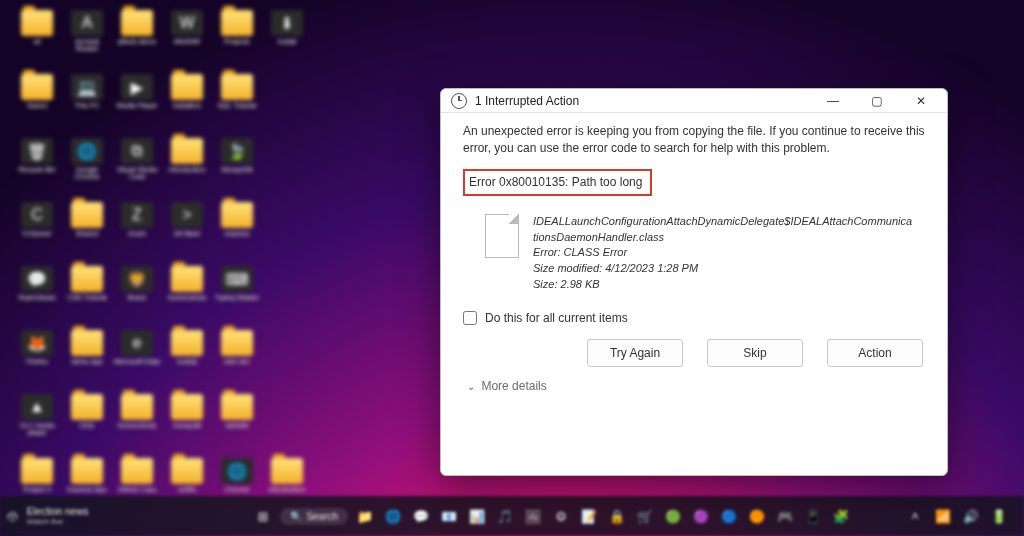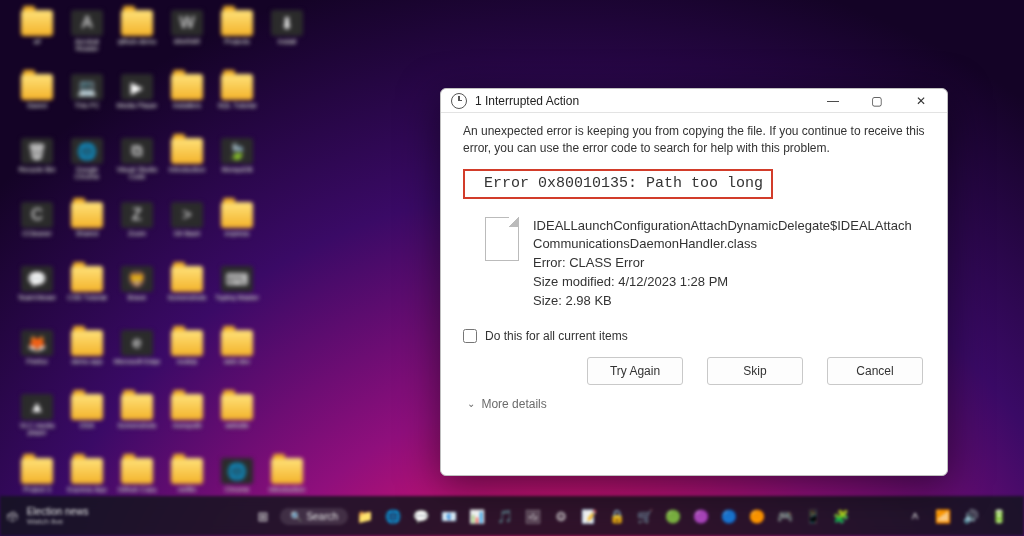--- a/index.html
+++ b/index.html
@@ -59,25 +59,25 @@
     border-bottom:1px solid #e3e3e3;
   }
   .titlebar .ico { width:16px; height:16px; border:1.5px solid #555; border-radius:50%; margin-right:8px; position:relative; }
   .titlebar .ico::after{content:"";position:absolute;left:6px;top:2px;width:1.5px;height:5px;background:#555;}
   .titlebar .ico::before{content:"";position:absolute;left:6px;top:6px;width:4px;height:1.5px;background:#555;}
   .titlebar .spacer{flex:1}
   .winbtn{ width:44px; height:30px; display:flex; align-items:center; justify-content:center; font-size:12px; color:#333; border-radius:3px;}
 
   .body { padding:10px 22px 0 22px; font-size:12px; color:#333; flex:1; }
   .msg { line-height:1.4; margin-bottom:12px; }
-  .errbox { display:inline-block; border:2px solid #d23c2a; padding:4px 8px 5px 19px; margin-bottom:18px; font-size:15px;font-family:Liberation Mono, monospace; }
+  .errbox { display:inline-block; border:2px solid #d23c2a; padding:4px 8px 5px 4px; margin-bottom:18px; font-size:12px; }
   .fileblock { display:flex; gap:14px; margin:0 0 18px 22px; }
   .fileicon { width:34px; height:44px; background:#fff; border:1px solid #bbb; position:relative; }
   .fileicon::after{content:"";position:absolute;right:-1px;top:-1px;width:10px;height:10px;background:linear-gradient(135deg,#fff 49%,#bbb 50%);}  
-  .fileinfo { font-size:13px; line-height:1.45; word-break:break-word; max-width:380px; }
+  .fileinfo { font-size:11px; line-height:1.45; word-break:break-word; max-width:380px;font-style:italic; }
 
   .chkrow{ display:flex; align-items:center; gap:8px; font-size:12px; margin-bottom:14px; }
   .chkrow input{ width:14px; height:14px; }
 
   .btnrow{ display:flex; justify-content:flex-end; gap:24px; padding-right:2px; }
   .btn{ min-width:96px; height:28px; background:#fdfdfd; border:1px solid #c9c9c9; border-radius:3px; font-size:12px; display:flex; align-items:center; justify-content:center; cursor:pointer; }
 
   .more{ display:flex; align-items:center; gap:6px; color:#6b6b6b; font-size:12px; padding:12px 0 0 4px; cursor:pointer;}
   .more .chev{ font-size:10px; }
 </style>
@@ -332,21 +332,21 @@
     </div>
 
     <label class="chkrow">
       <input type="checkbox" style="">
       <span>Do this for all current items</span>
     </label>
 
     <div class="btnrow">
       <div class="btn">Try Again</div>
       <div class="btn">Skip</div>
-      <div class="btn">Cancel</div>
+      <div class="btn">Action</div>
     </div>
 
     <div class="more">
       <span class="chev">⌄</span>
       <span>More details</span>
     </div>
   </div>
 </div>
 
 </body></html>

